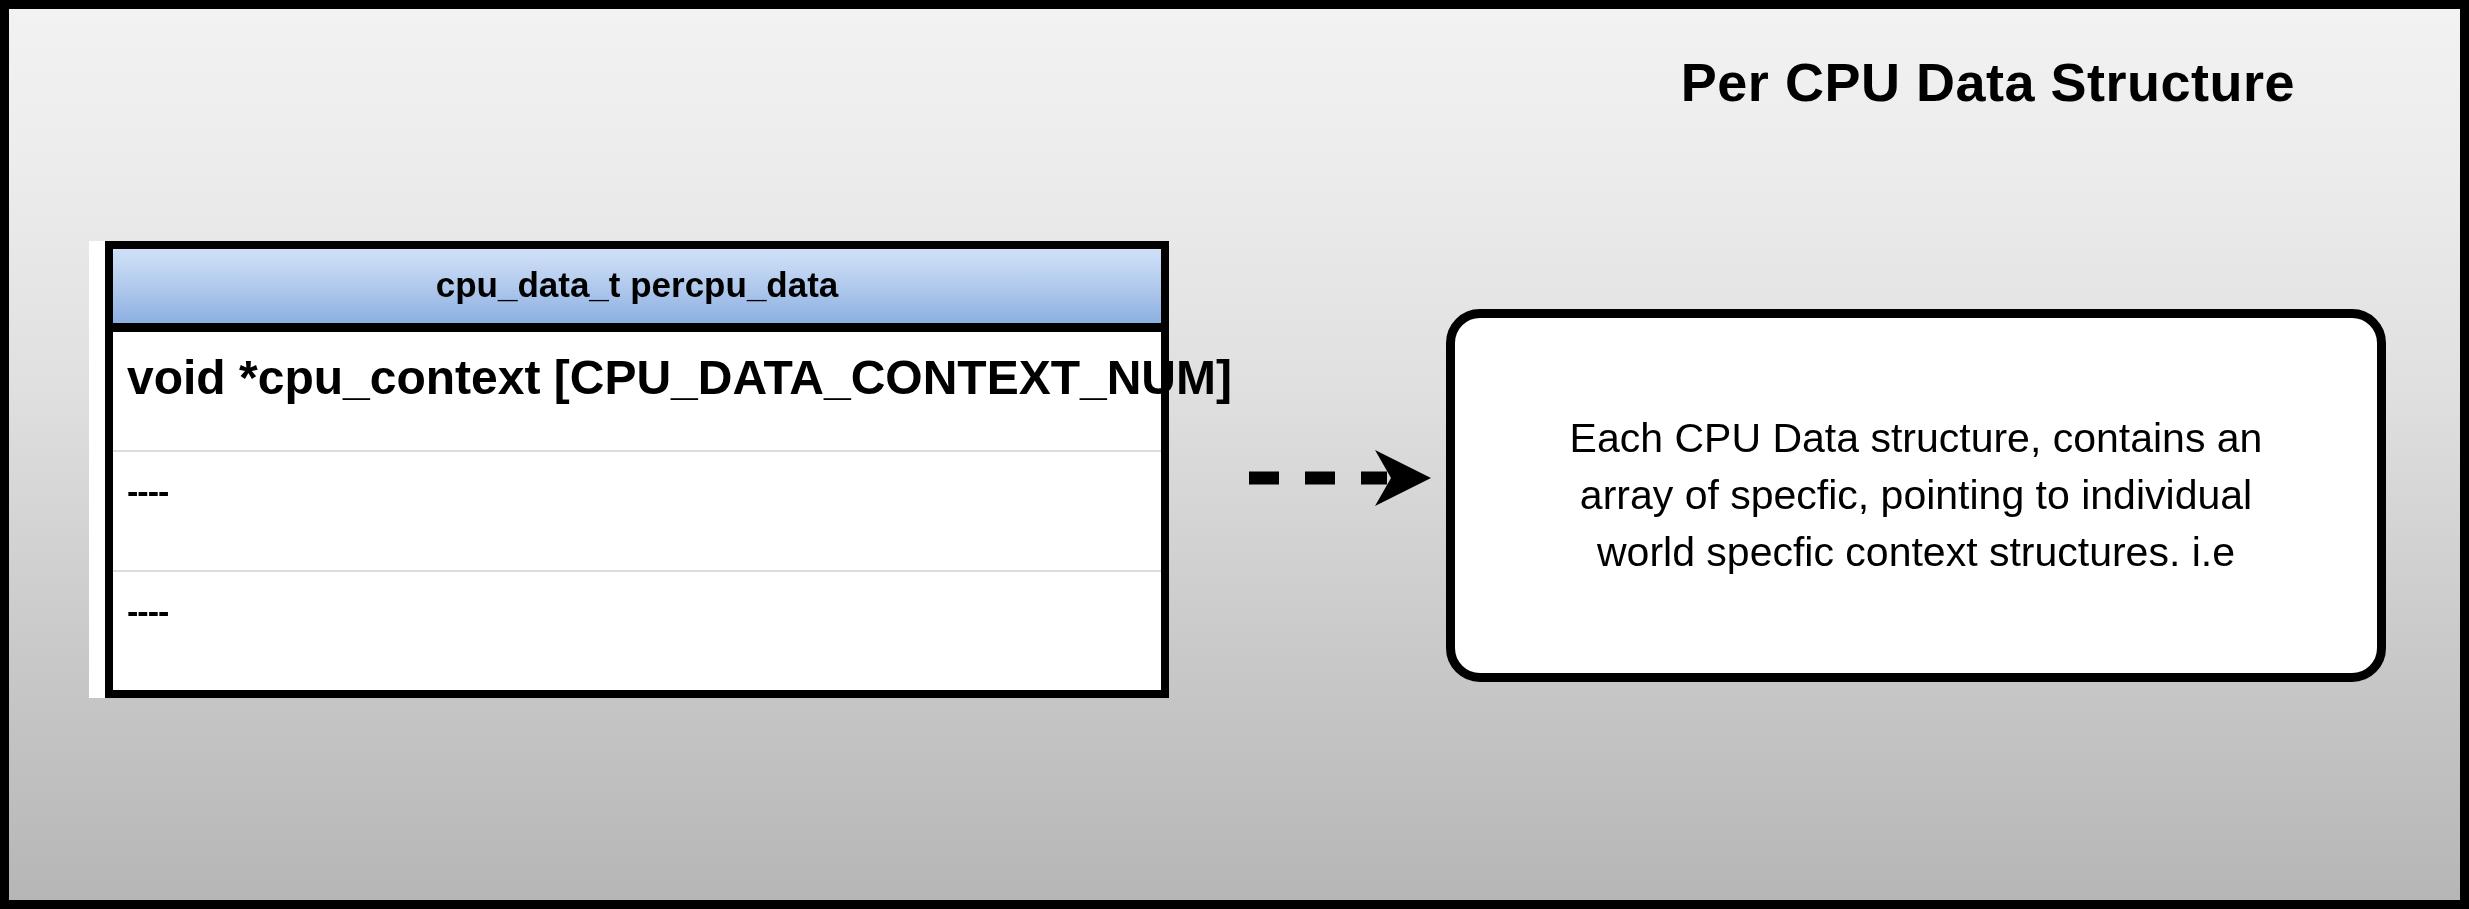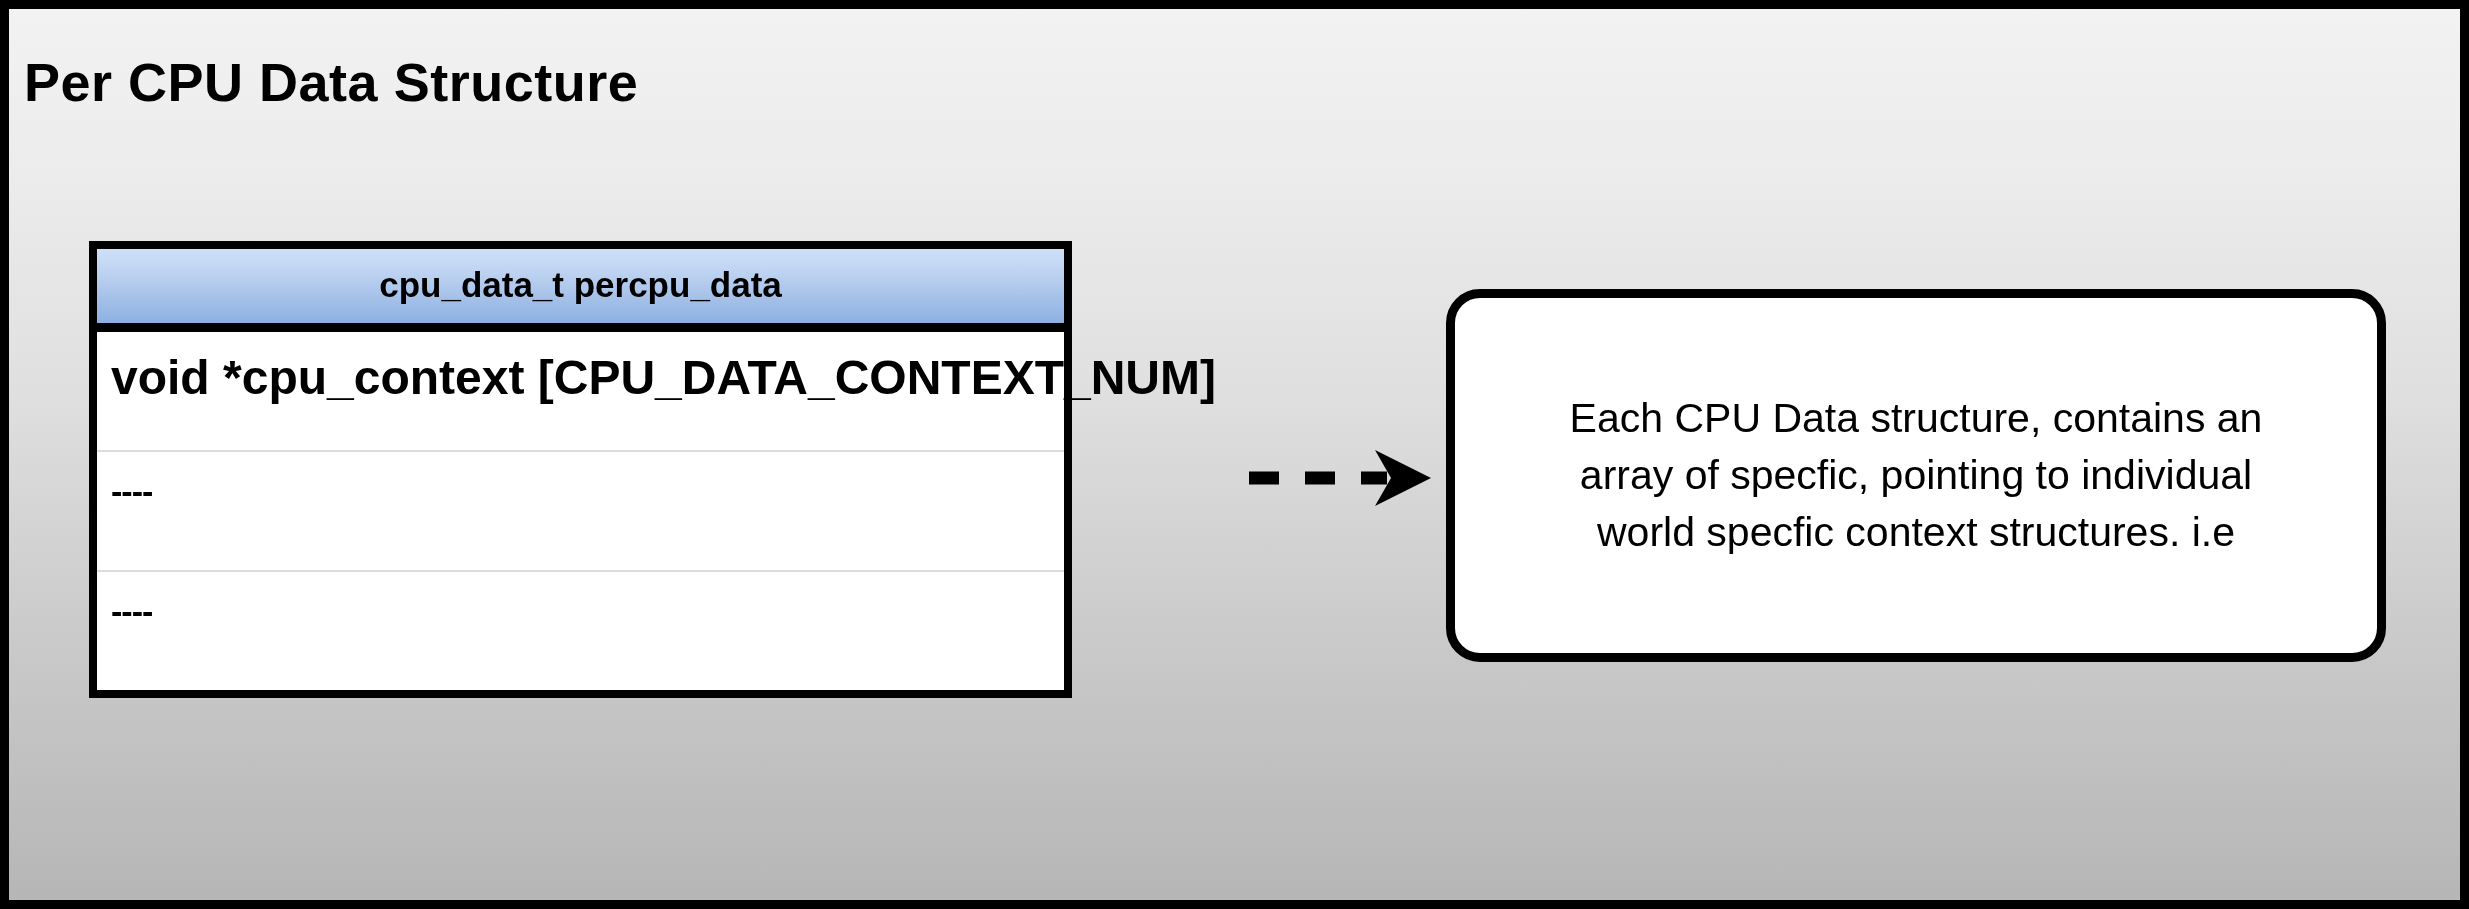--- a/index.html
+++ b/index.html
@@ -18,40 +18,41 @@
     height: 909px;
     overflow: hidden;
     box-sizing: border-box;
     border: 9px solid #000000;
     background: linear-gradient(to bottom, #f2f2f2 0%, #ececec 18%, #e0e0e0 42%, #c9c9c9 72%, #b6b6b6 100%);
   }
 
   
   #diagram-title {
     position: absolute;
-    left: 15px;
+    left: 0;
     top: 42px;
     width: 2286px;
-    text-align: left;
+    text-align: right;
     font-family: "Liberation Sans", sans-serif;
     font-weight: bold;
     font-size: 54px;
     letter-spacing: 0.5px;
     color: #000000;
     white-space: nowrap;
   }
 
   
   #struct-box {
     position: absolute;
     left: 80px;
     top: 232px;
-    width: 983px;
+    width: 1080px;
     box-sizing: border-box;
     background: #ffffff;
+    padding-left: 16px;
   }
 
   #struct-header {
     box-sizing: border-box;
     border: 8px solid #000000;
     border-bottom: 0;
     background: linear-gradient(to bottom, #cfe0f8 0%, #c2d6f3 25%, #aac4ea 60%, #8cb0e2 100%);
     padding: 16px 14px 18px 14px;
     text-align: center;
     font-family: "Liberation Sans", sans-serif;
@@ -100,21 +101,21 @@
     left: 1238px;
     top: 436px;
     width: 190px;
     height: 66px;
   }
 
   
   #callout-note {
     position: absolute;
     left: 1437px;
-    top: 280px;
+    top: 300px;
     width: 940px;
     height: 373px;
     box-sizing: border-box;
     border: 9px solid #000000;
     border-radius: 34px;
     background: #ffffff;
     display: flex;
     align-items: center;
     justify-content: center;
   }

